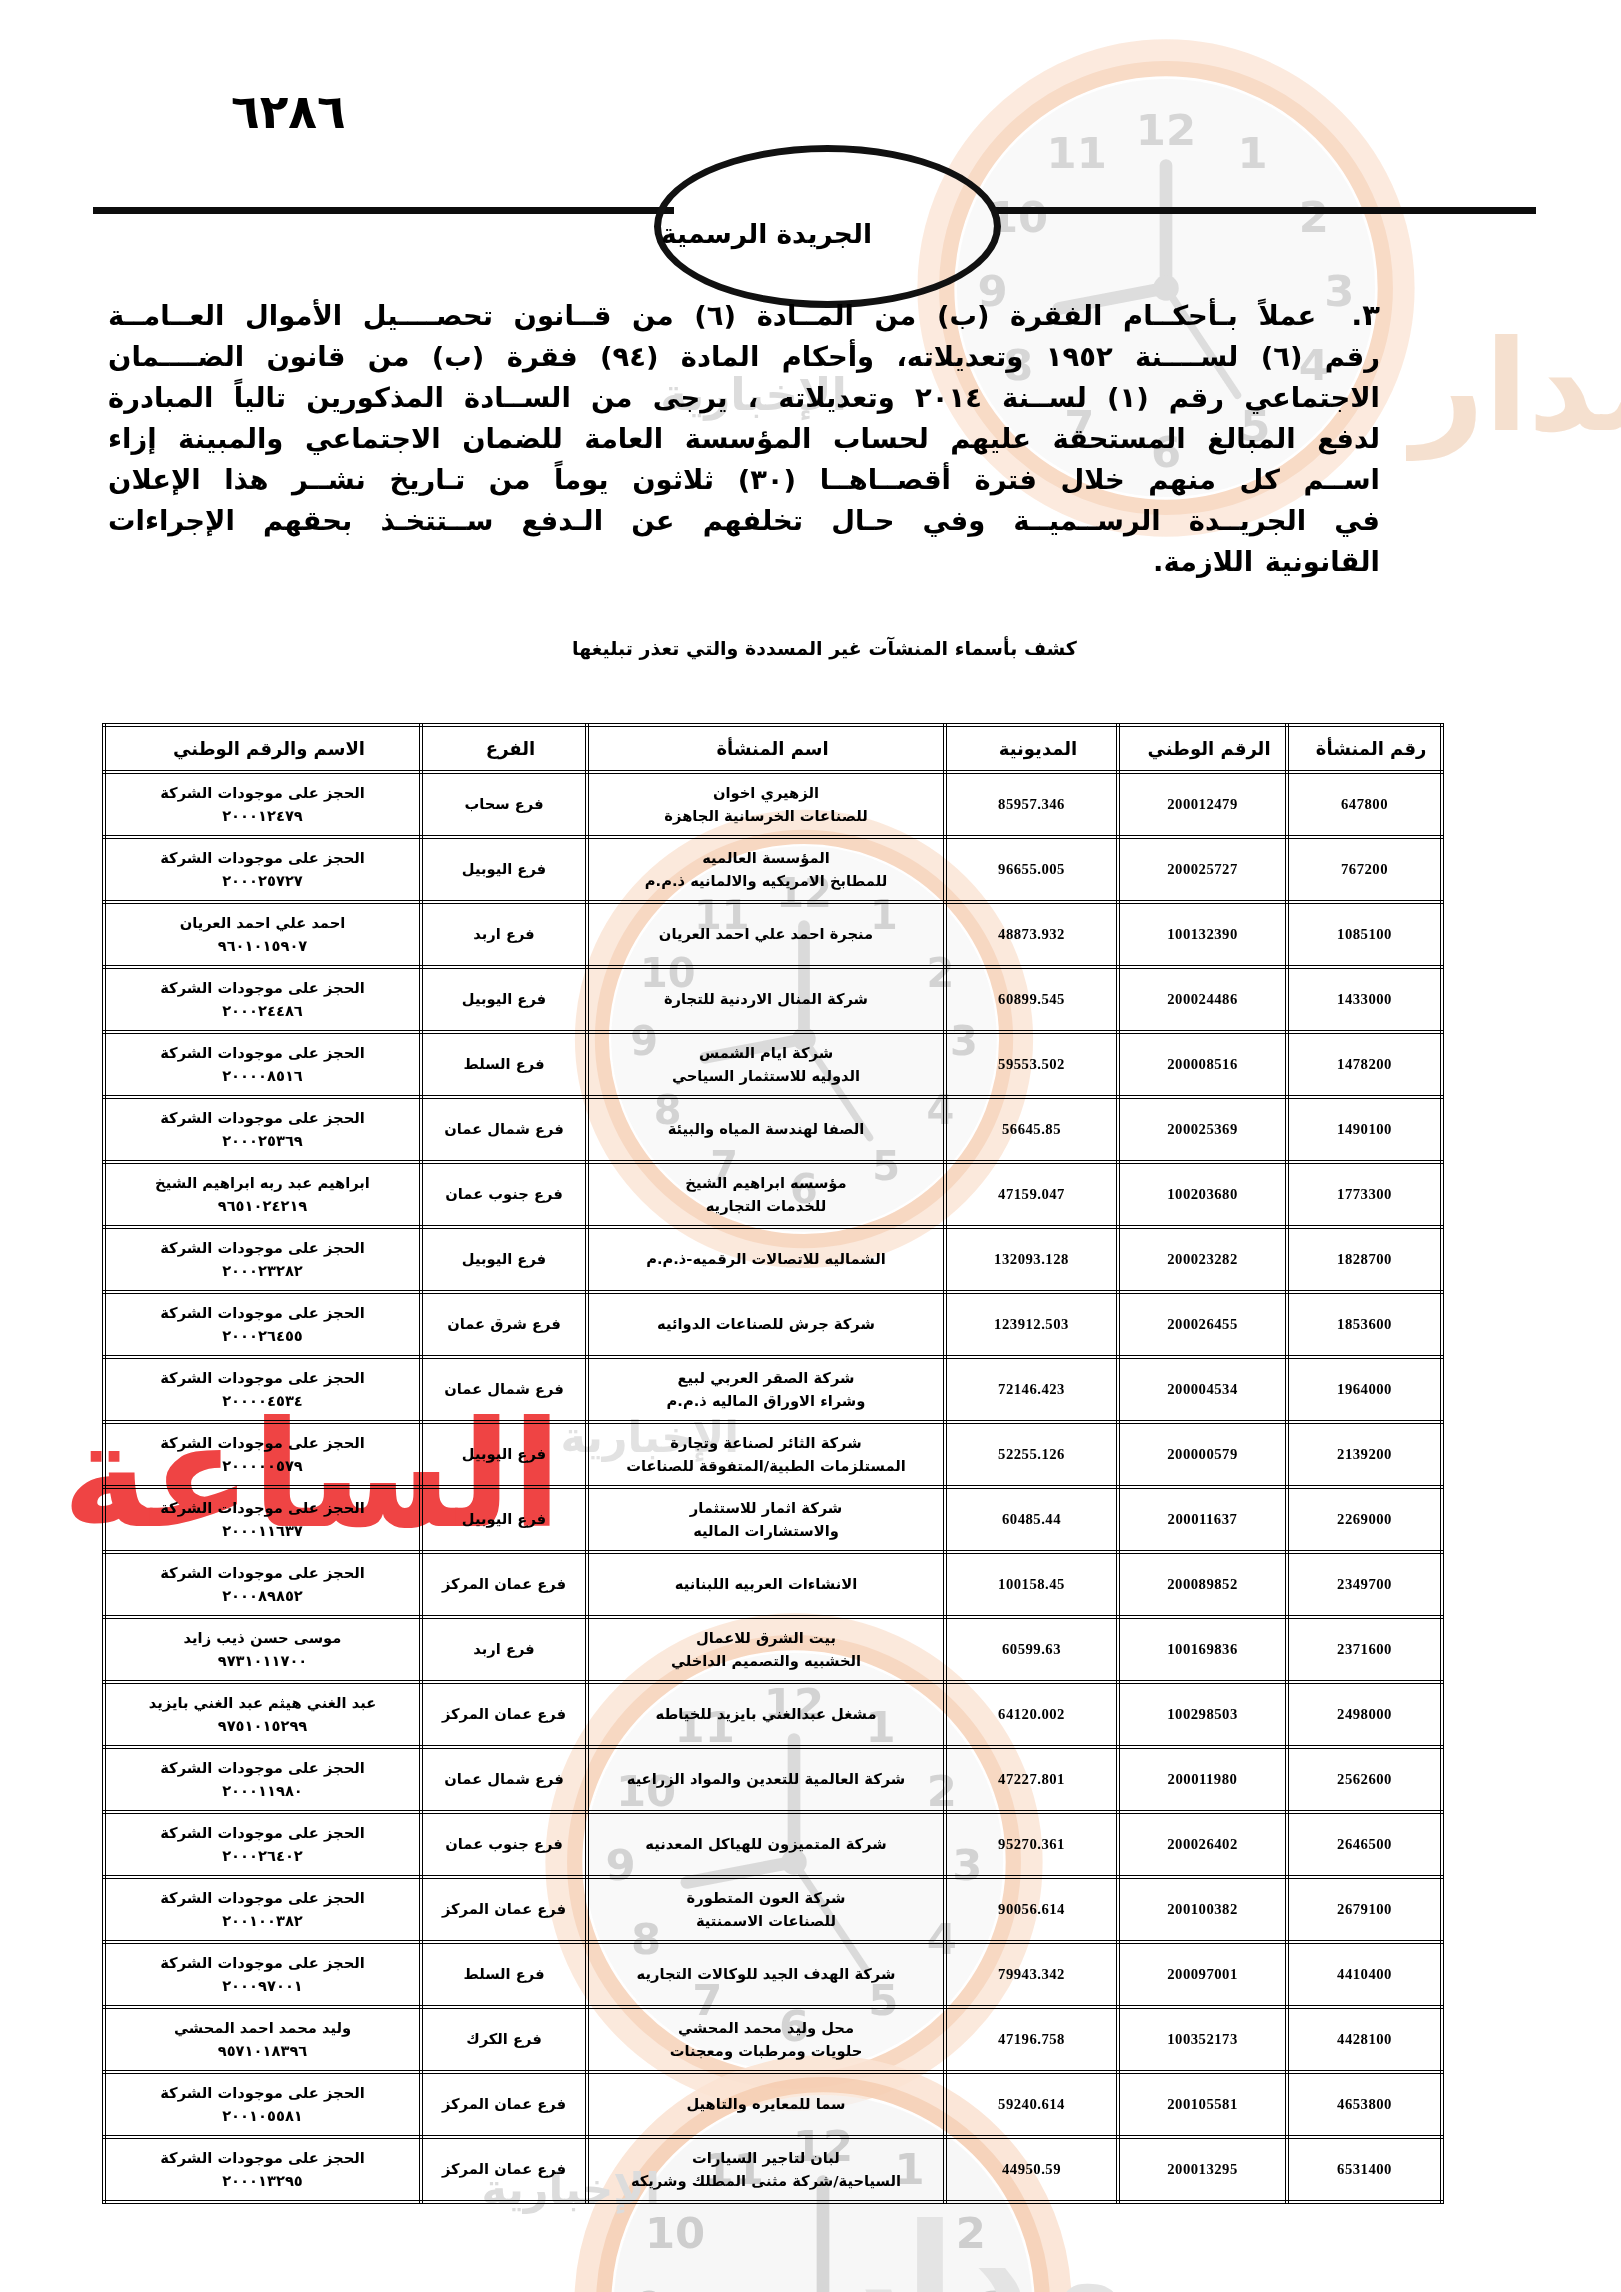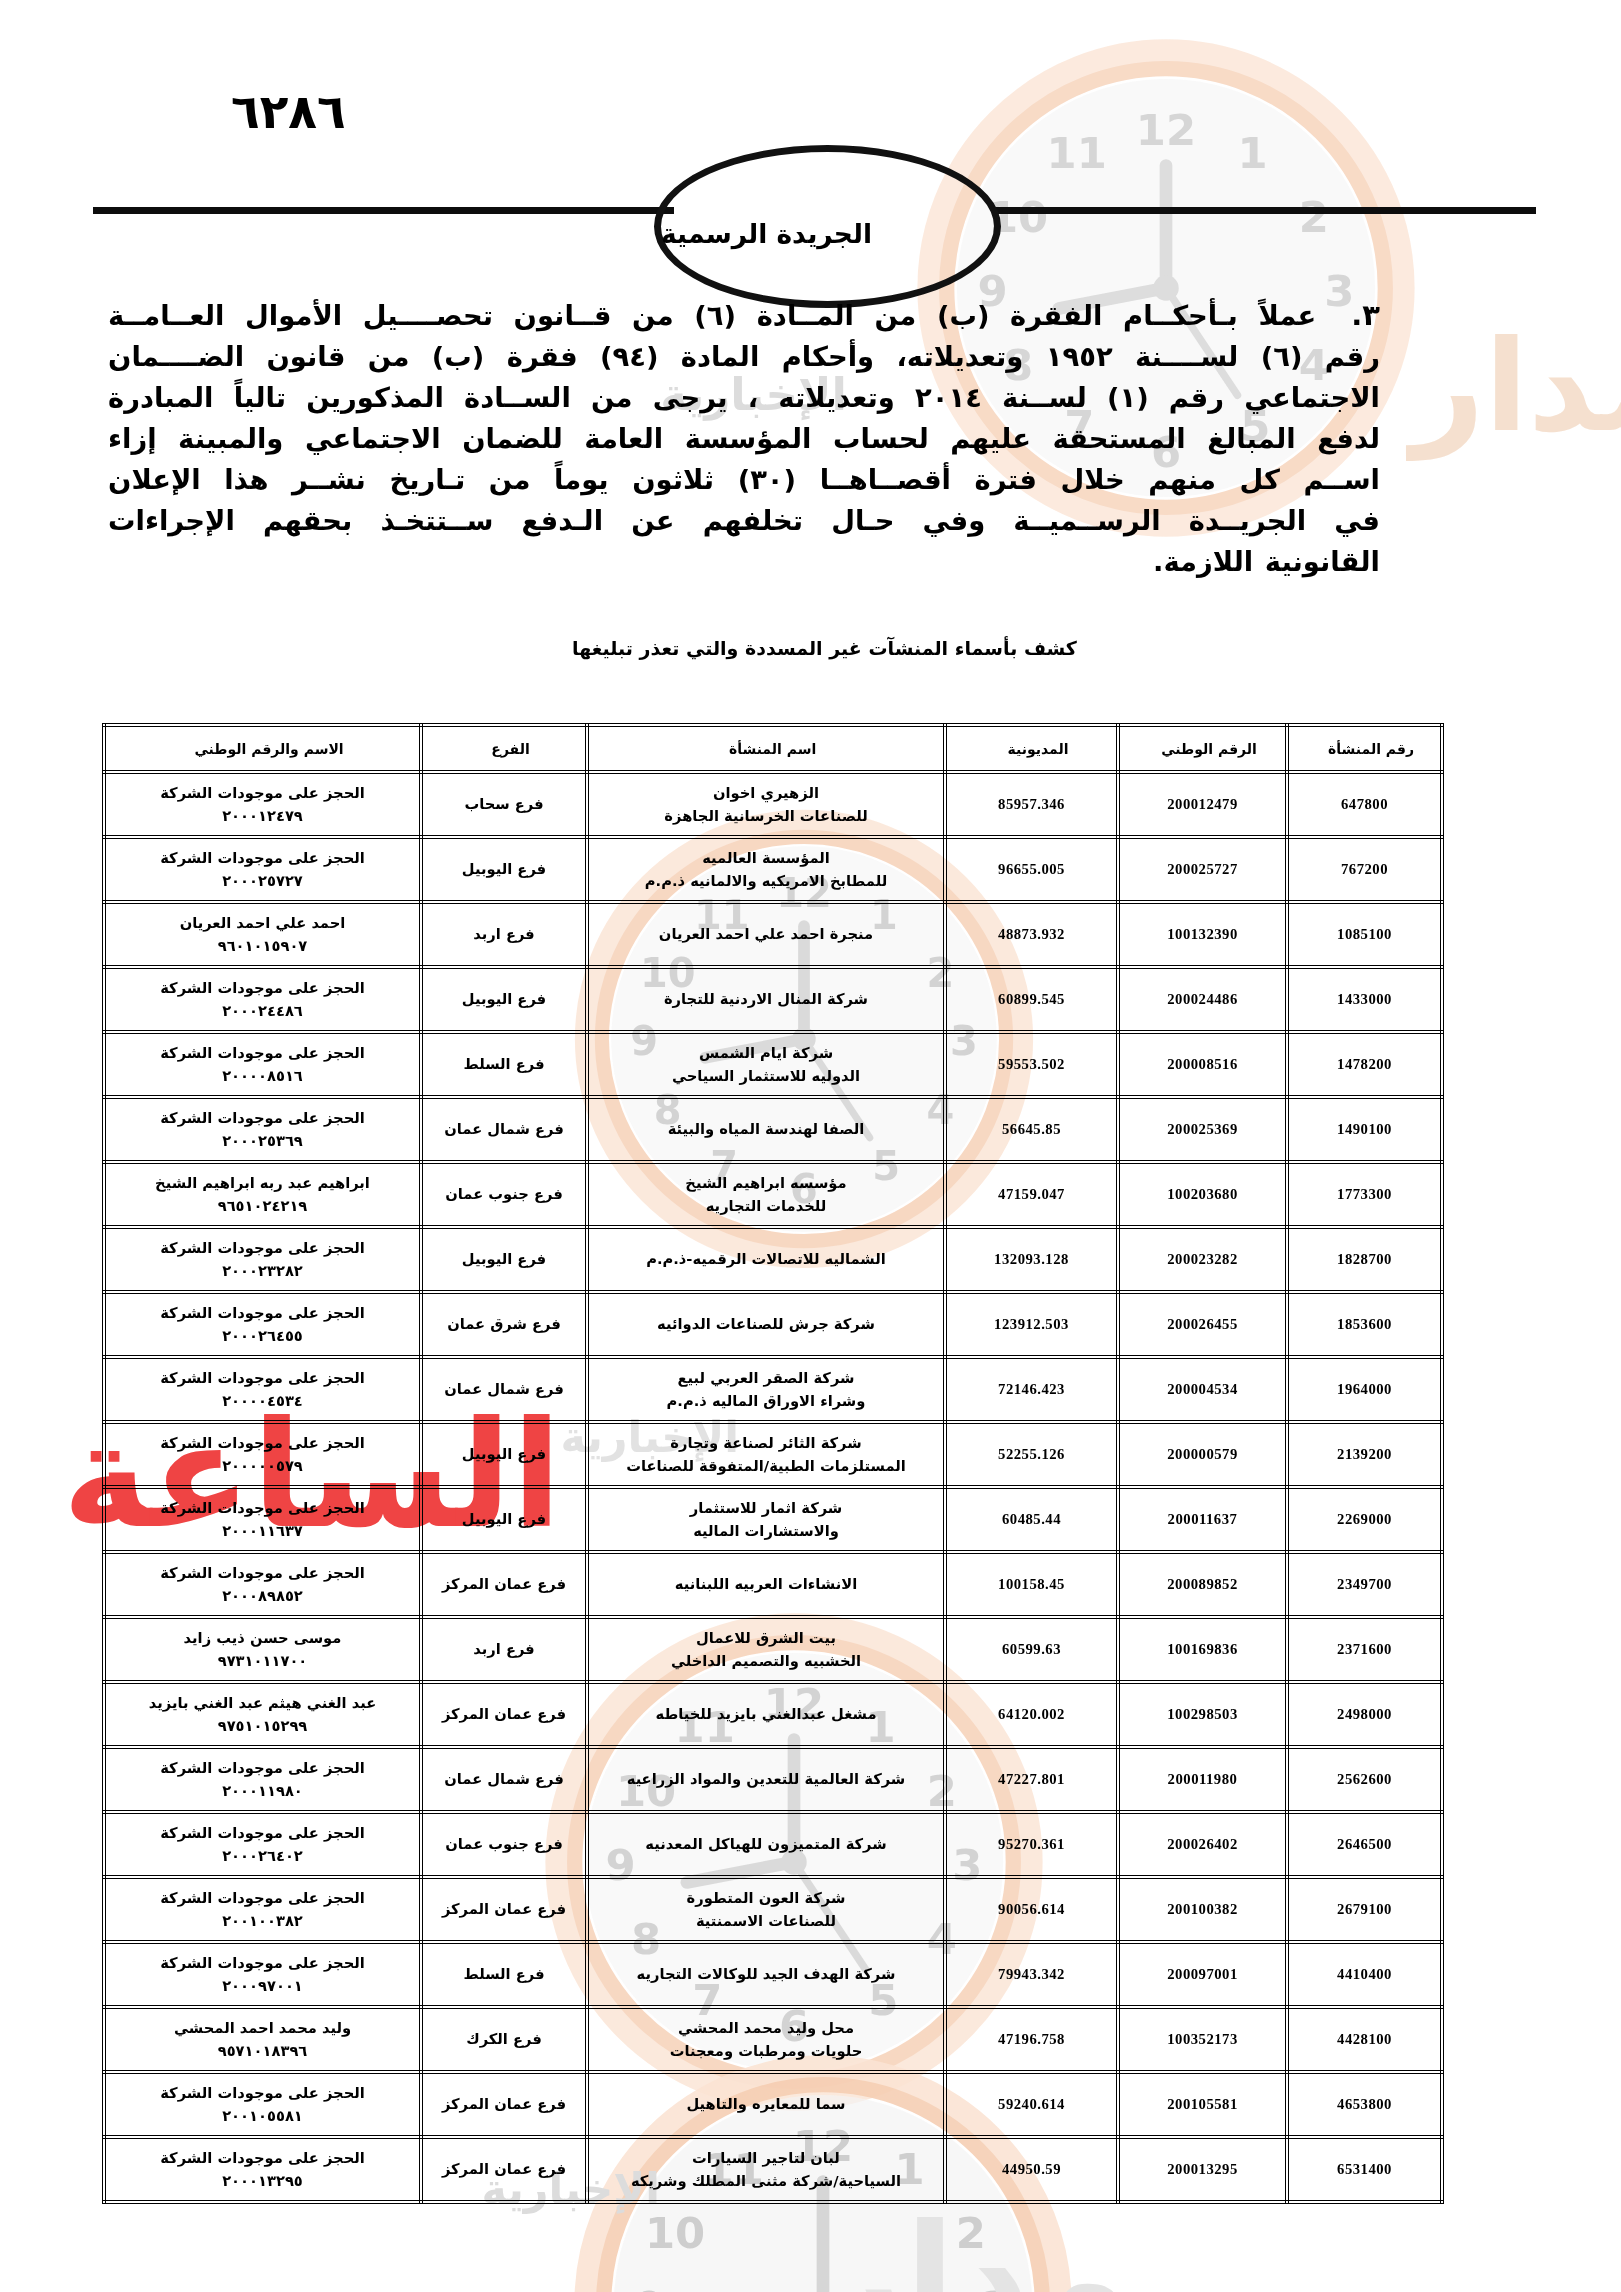--- a/index.html
+++ b/index.html
@@ -54,21 +54,21 @@
     border-collapse:collapse;table-layout:fixed;
     background:transparent;
   }
   .gazette-table th,.gazette-table td{
     border:4.9px double #000;
     text-align:center;vertical-align:middle;
     padding:2px 4.9px;
     font-weight:bold;
     background:transparent;
   }
-  .gazette-table th{height:39px;font-size:14px;padding-left:18px;}
+  .gazette-table th{height:39px;font-size:18px;padding-left:18px;}
   .gazette-table td{height:57px;font-size:14.7px;line-height:1.55;}
   .cell-pre{white-space:pre-line;}
   .num{font-family:"Liberation Serif",serif;font-size:17.6px;letter-spacing:0.5px;}
 </style>
 </head>
 <body>
 
 <div class="page">
 
   <svg width="0" height="0" style="position:absolute">

